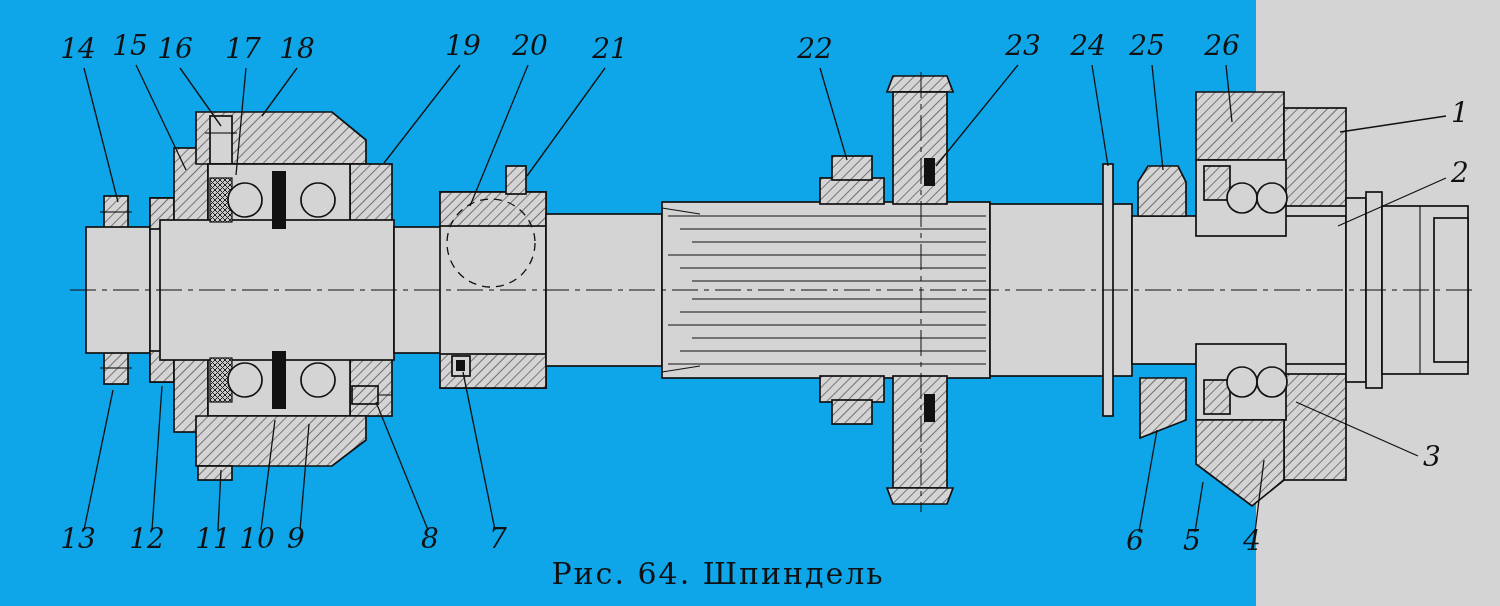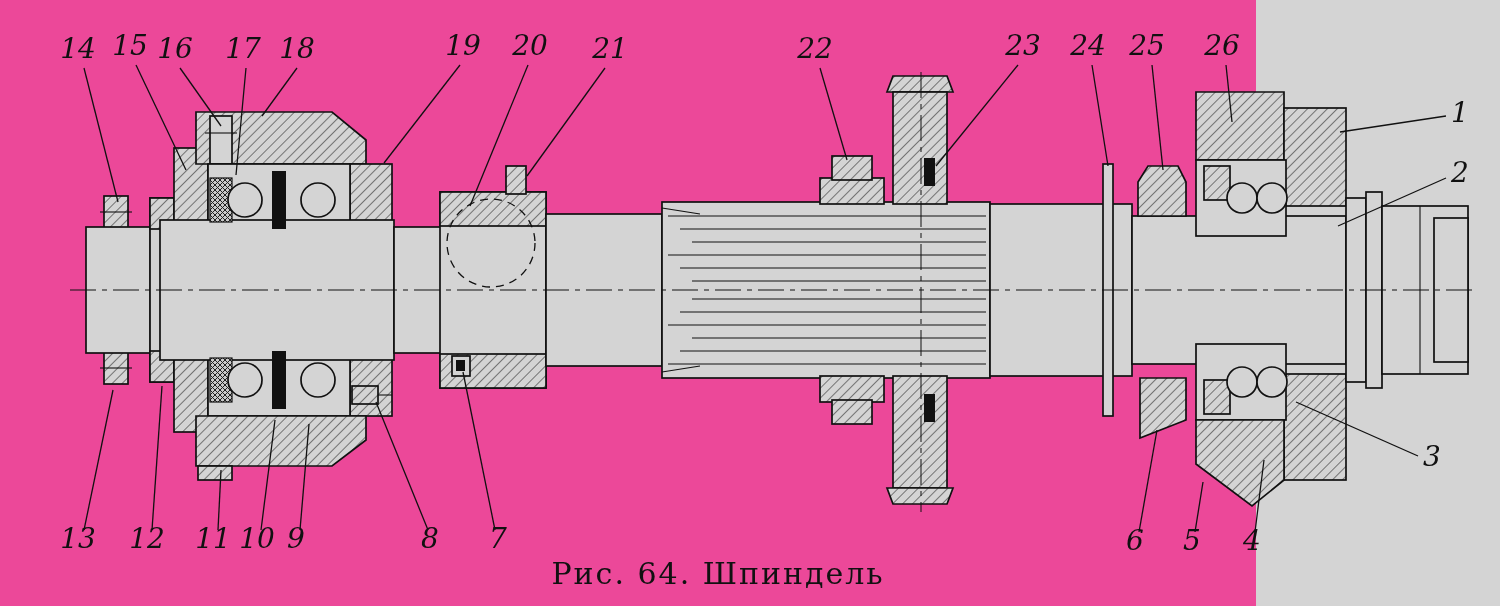--- a/index.html
+++ b/index.html
@@ -1,21 +1,21 @@
 <!DOCTYPE html>
 <html><head>
 <meta charset="utf-8">
 <style>
   html,body{margin:0;padding:0;}
   body{
     width:1500px;height:606px;overflow:hidden;
     background:#d4d4d4;
     font-family:"DejaVu Serif", serif;
   }
-  .stage{position:relative;width:1256px;height:606px;background:#ec4899;}
+  .stage{position:relative;width:1256px;height:606px;background:#0ea5e9;}
   svg{display:block;}
   .ol{fill:#d4d4d4;stroke:#111;stroke-width:1.7;}
   .hp{fill:url(#h);stroke:#111;stroke-width:1.7;}
   .sx{fill:url(#hx);stroke:#111;stroke-width:1.2;}
   .blk{fill:#111;stroke:none;}
   .thin{stroke:#111;stroke-width:1.1;fill:none;}
   .spl{stroke:#111;stroke-width:1.2;fill:none;}
   .dash{stroke:#111;stroke-width:1.3;stroke-dasharray:8 6;fill:none;}
   .centerline{stroke:#111;stroke-width:1;stroke-dasharray:26 6 5 6;fill:none;}
   .leader{stroke:#111;stroke-width:1.3;fill:none;}

